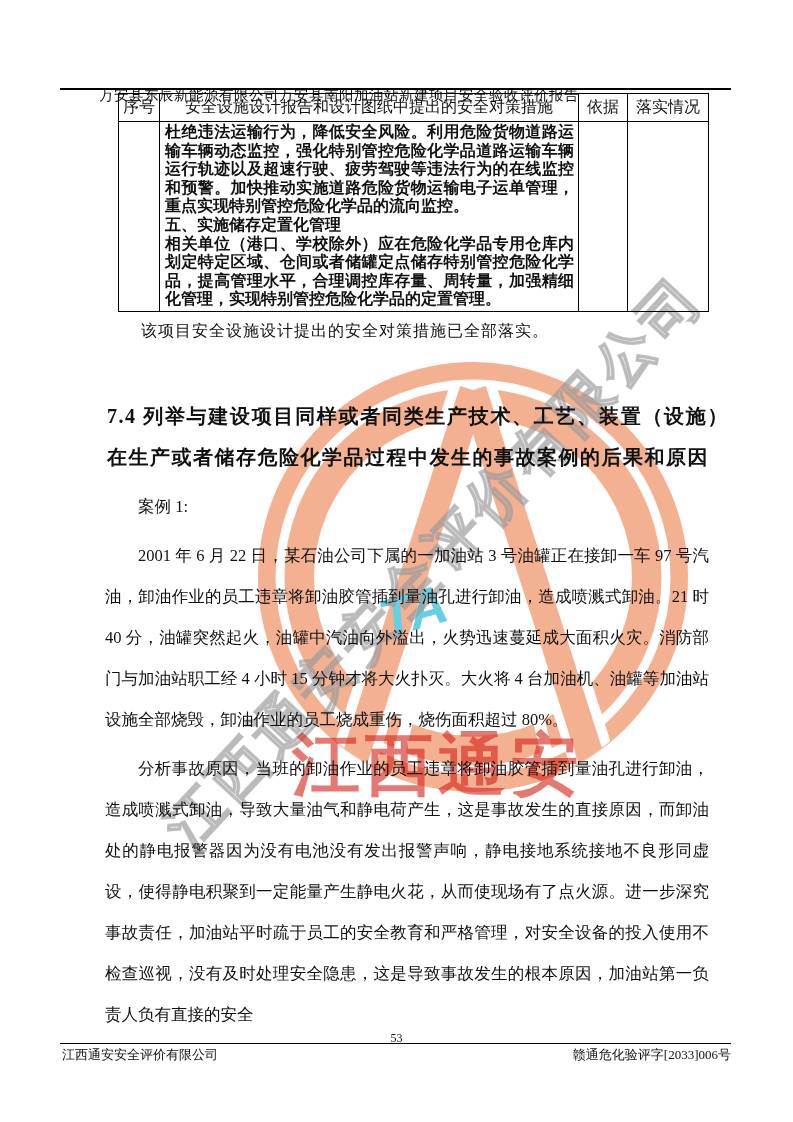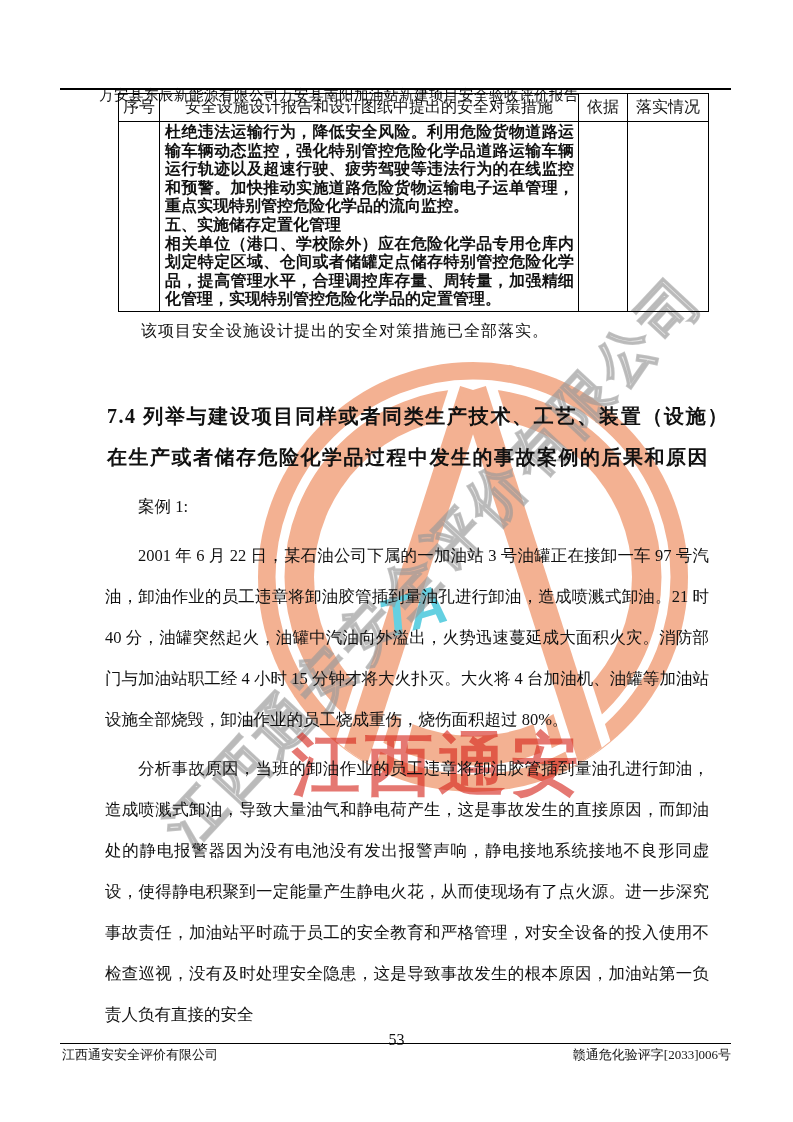--- a/index.html
+++ b/index.html
@@ -44,21 +44,21 @@
     position:absolute; left:107px; top:396px; width:622px; margin:0;
     font-size:20px; font-weight:bold; line-height:41px;
     letter-spacing:1.5px; text-align:justify;
   }
   .body-text {
     position:absolute; left:97px; top:478px; width:620px;
     font-size:16.5px; line-height:41px; text-align:justify;
   }
   .body-text p { margin:8px; text-indent:2em; }
   
-  .footer-page-num { position:absolute; left:0; top:1031px; width:793px; text-align:center; font-size:16px; }
+  .footer-page-num { position:absolute; left:0; top:1031px; width:793px; text-align:center; font-size:12px; }
   .footer-rule  { position:absolute; left:60px; top:1043px; width:671px; height:1px; background:#000; }
   .footer-left  { position:absolute; left:62px;  top:1046px; font-size:13px; }
   .footer-right { position:absolute; right:62px; top:1046px; font-size:13px; }
 </style>
 </head>
 <body>
 
 <div class="page">
 
   <svg class="wm-logo" width="434" height="434" viewBox="0 0 434 434" aria-hidden="true">

